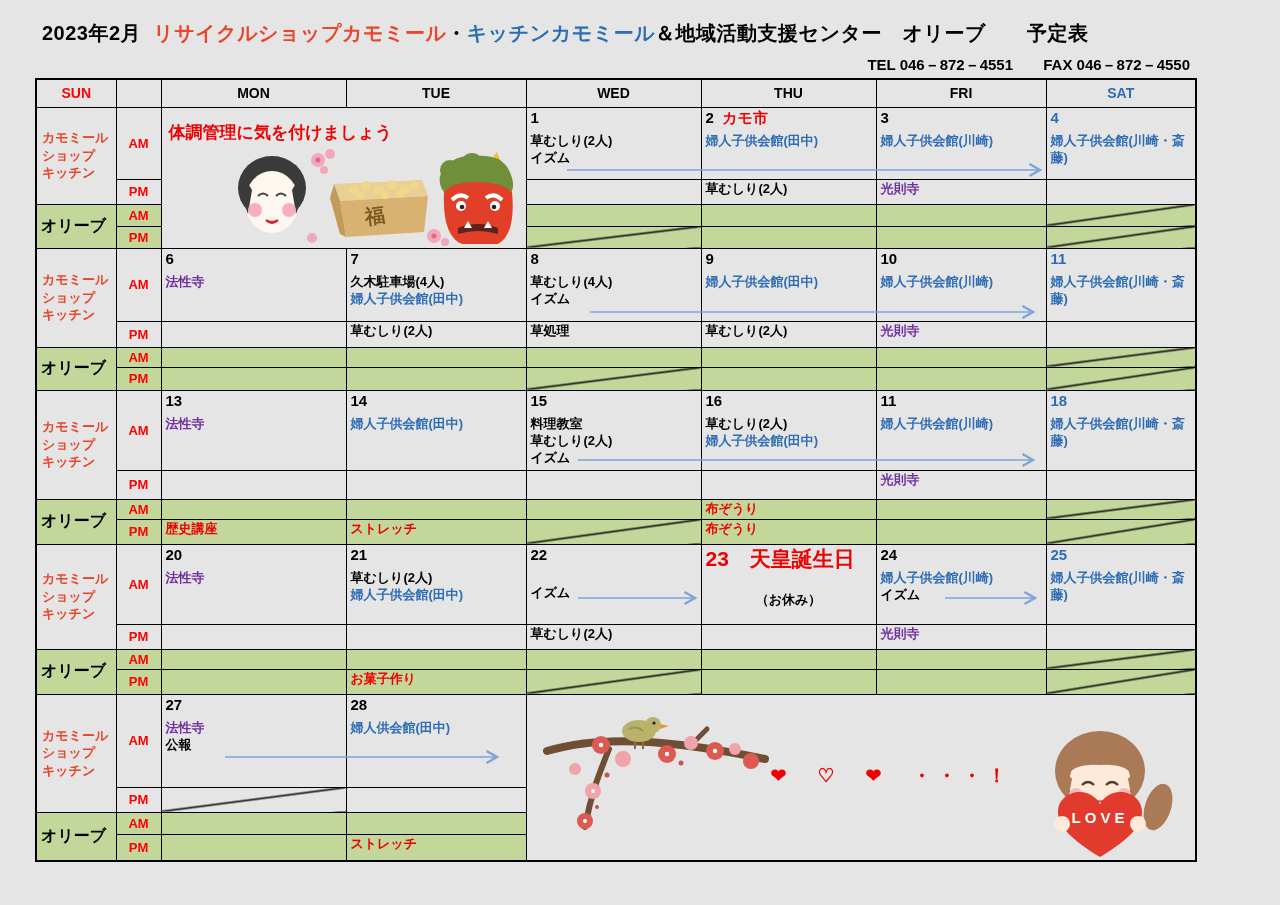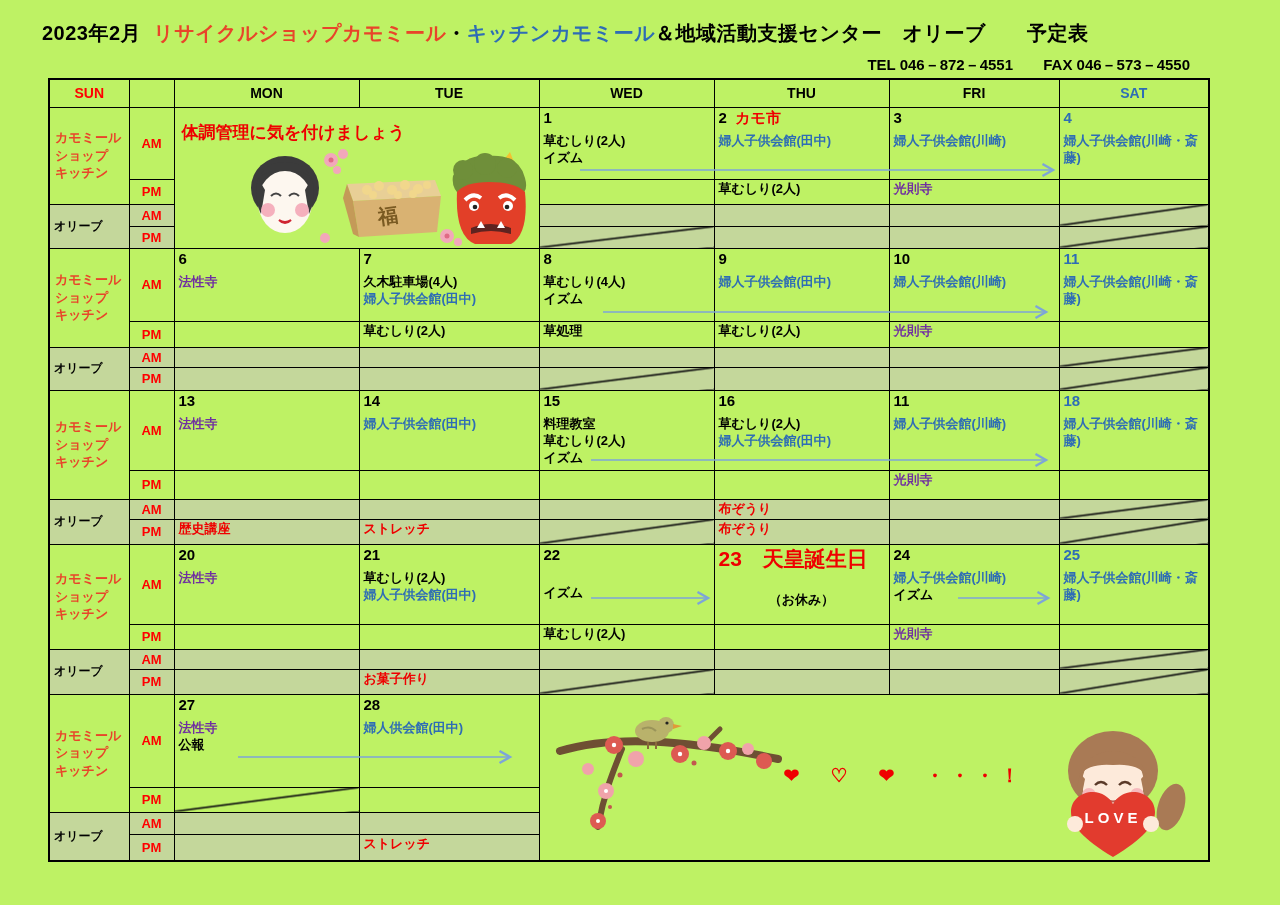--- a/index.html
+++ b/index.html
@@ -1,36 +1,36 @@
 <!DOCTYPE html>
 <html><head>
 <meta charset="utf-8">
 <style>
   * { box-sizing: border-box; }
   html,body { margin:0; padding:0; background:#ffffff; }
   body { width:1280px; height:905px; font-family:"Liberation Sans", sans-serif; font-weight:bold; color:#000; }
-  #page { position:relative; width:1280px; height:905px; background:#bef264; overflow:hidden; }
+  #page { position:relative; width:1280px; height:905px; background:#e5e5e5; overflow:hidden; }
 
   
   .title-row { position:absolute; left:42px; top:20px; font-size:20px; letter-spacing:0.5px; white-space:nowrap; }
   .title-part { display:inline; }
   .t-red2 { color:#e8452a; }
   .t-blue2 { color:#2e6db5; }
   .contact-row { position:absolute; top:56px; right:90px; font-size:15px; white-space:nowrap; }
   .contact-row span { margin-left:26px; }
 
   
-  .table-wrap { position:absolute; left:48px; top:78px; width:1066px; }
+  .table-wrap { position:absolute; left:35px; top:78px; width:1066px; }
   table { border-collapse:collapse; table-layout:fixed; width:1160px; border:2px solid #000; }
   td { border:1px solid #000; padding:1px 4px 1px 4px; vertical-align:top; font-size:13px; overflow:hidden; position:relative; }
   .hdr { text-align:center; vertical-align:middle; font-size:14px; padding:3px; }
   .sunh { color:#ff0000; }
   .sath { color:#2e6db5; }
   .glabel { color:#e8452a; white-space:pre-line; vertical-align:middle; font-size:13px; line-height:1.35; padding-left:5px; }
-  .olabel { vertical-align:middle; font-size:12px; padding-left:4px;margin-left:47px; }
+  .olabel { vertical-align:middle; font-size:16px; padding-left:4px;margin-left:47px; }
   .ampm { color:#ff0000; text-align:center; vertical-align:middle; font-size:13px; padding:0; }
   .olive { background-color:#c4d79b; }
   .diag { background-image:linear-gradient(to bottom right, transparent calc(50% - 1.4px), #111 calc(50% - 0.3px), #111 calc(50% + 0.3px), transparent calc(50% + 1.4px)); }
   .num { font-size:15px; line-height:1.15; }
   .numline { font-size:15px; line-height:1.15; }
   .ev { line-height:1.3; }
   .gap { margin-top:7px; }
   .biggap { margin-top:22px; }
   .b { color:#2e6db5; }
   .p { color:#7030a0; }
@@ -58,21 +58,21 @@
 <body>
 
 <div id="page">
 
   <div class="title-row">
     <span class="title-part">2023年2月</span><span>&nbsp;&nbsp;</span><span class="title-part t-red2">リサイクルショップカモミール</span><span class="title-part">・</span><span class="title-part t-blue2">キッチンカモミール</span><span class="title-part">＆地域活動支援センター　オリーブ　　予定表</span>
   </div>
 
   <div class="contact-row">
     <span style="margin-left:0;">TEL  046－872－4551</span>
-    <span>FAX  046－573－4550</span>
+    <span>FAX  046－872－4550</span>
   </div>
 
   <div class="table-wrap">
     <table>
       <colgroup>
         <col style="width:80px">
           <col style="width:45px">
           <col style="width:185px">
           <col style="width:180px">
         <col style="width:175px">

